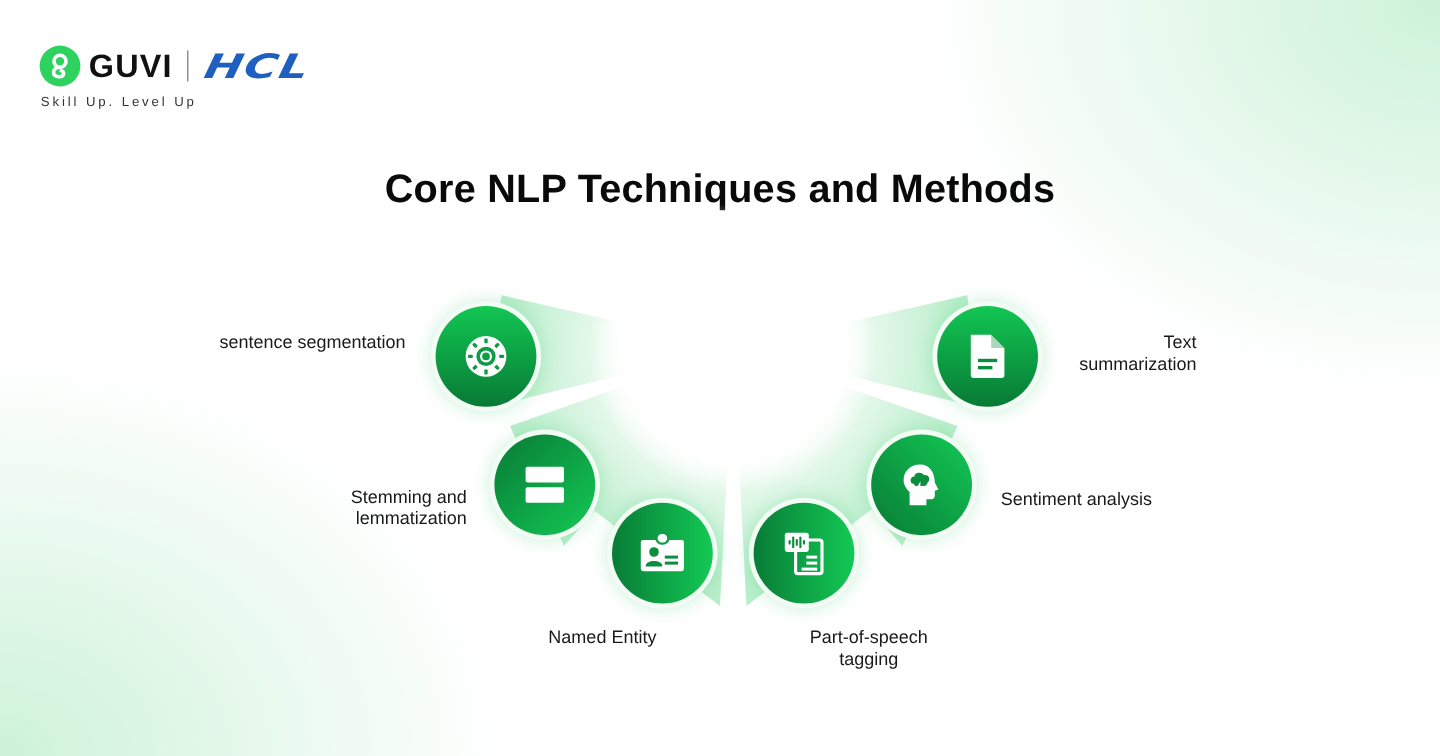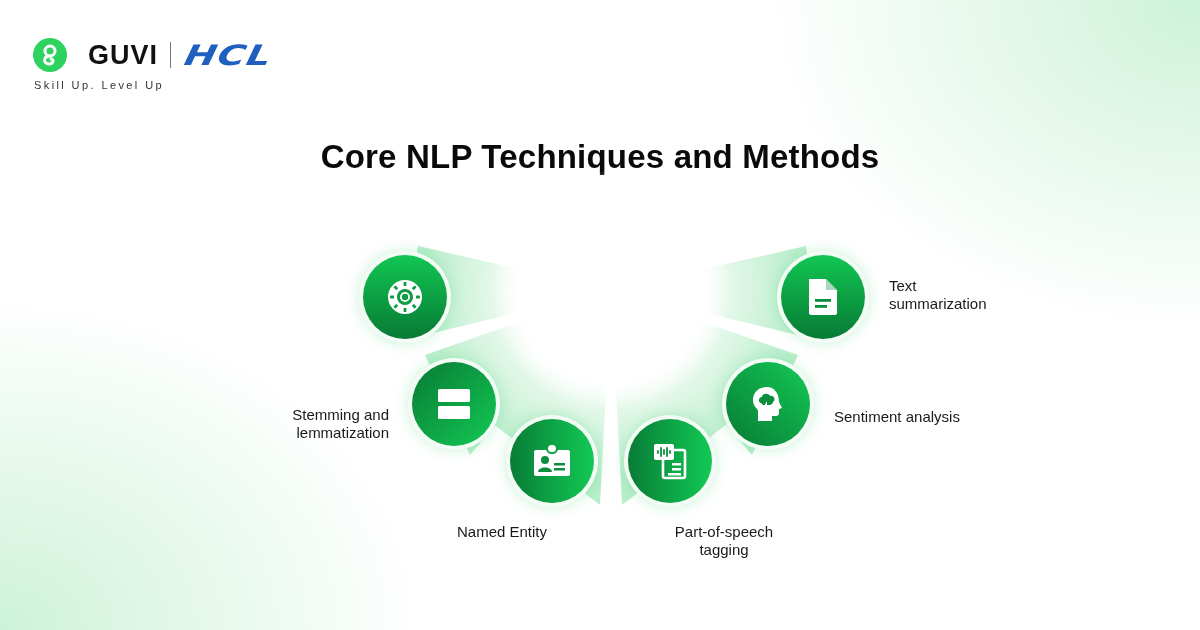--- a/index.html
+++ b/index.html
@@ -16,21 +16,21 @@
       radial-gradient(ellipse 420px 330px at 0% 100%, rgba(196,240,210,0.85), rgba(255,255,255,0) 100%),
       radial-gradient(ellipse 430px 330px at 100% 0%, rgba(196,240,210,0.85), rgba(255,255,255,0) 100%),
       #ffffff;
   }
   .logo { position: absolute; left: 33px; top: 38px; }
   .logo-row { display: flex; align-items: center; }
   .guvi-mark {
     width: 34px; height: 34px; border-radius: 50%;
     background: #2ed35f; display: flex; align-items: center; justify-content: center;
   }
-  .guvi-text { font-weight: 700; font-size: 27px; letter-spacing: 1px; margin-left: 21px; color: #111; }
+  .guvi-text { font-weight: 700; font-size: 27px; letter-spacing: 1px; margin-left: 7px; color: #111; }
   .logo-sep { width: 1px; height: 26px; background: #777; margin: 0 14px 0 12px; }
   .hcl-text {
     font-weight: 700; font-style: italic; font-size: 28px; color: #1f5fbf;
     letter-spacing: 1px; transform: skewX(-12deg) scaleX(1.35); transform-origin: left center;
     font-family: "DejaVu Sans", sans-serif;
   }
   .tagline { font-size: 11px; letter-spacing: 2.4px; color: #333; margin-top: 7px; margin-left: 1px; }
 
   .title {
     position: absolute; left: 0; right: 0; top: 138px; text-align: center;
@@ -191,36 +191,37 @@
     <svg width="34" height="40" viewBox="0 0 34 40">
       <path d="M3 2 L 20 2 L 31 13 L 31 36 C 31 37, 30 38, 29 38 L 5 38 C 4 38, 3 37, 3 36 Z" fill="#fff"></path>
       <path d="M20 2 L 20 13 L 31 13 Z" fill="#0c8e3f" opacity="0.35"></path>
       <rect x="9" y="22" width="16" height="2.8" fill="#0c8e3f"></rect>
       <rect x="9" y="28" width="12" height="2.8" fill="#0c8e3f"></rect>
     </svg>
   </div>
 </div>
 
 <div class="label right" style="left:128px; top:277px; width:210px;">
+  <span>sentence segmentation</span>
 </div>
 
 <div class="label right" style="left:240px; top:406px; width:149px;text-align:right;">
   <span>Stemming and</span>
   <span>lemmatization</span>
 </div>
 
 <div class="label center" style="left:412px; top:523px; width:180px;">
   <span>Named Entity</span>
 </div>
 
 <div class="label center" style="left:634px; top:523px; width:180px;">
   <span>Part-of-speech</span>
   <span>tagging</span>
 </div>
 
 <div class="label left" style="left:834px; top:408px; width:200px;">
   <span>Sentiment analysis</span>
 </div>
 
-<div class="label left" style="left:889px; top:277px; width:160px;">
+<div class="label left" style="left:837px; top:277px; width:160px;text-align:right;">
   <span>Text</span>
   <span>summarization</span>
 </div>
 
 </body></html>

